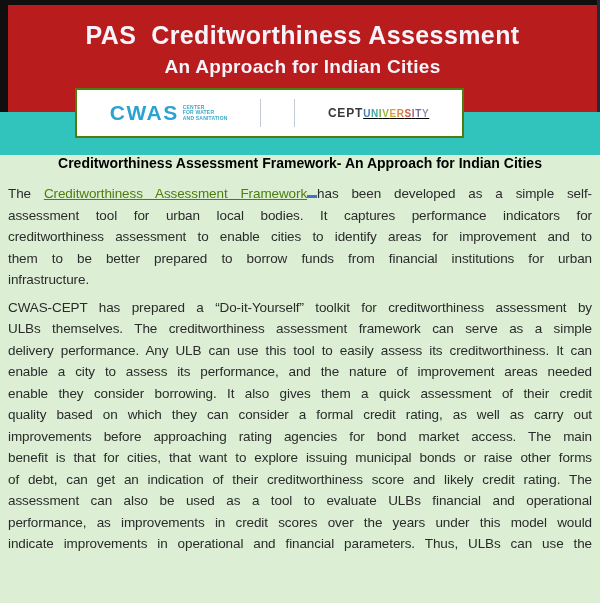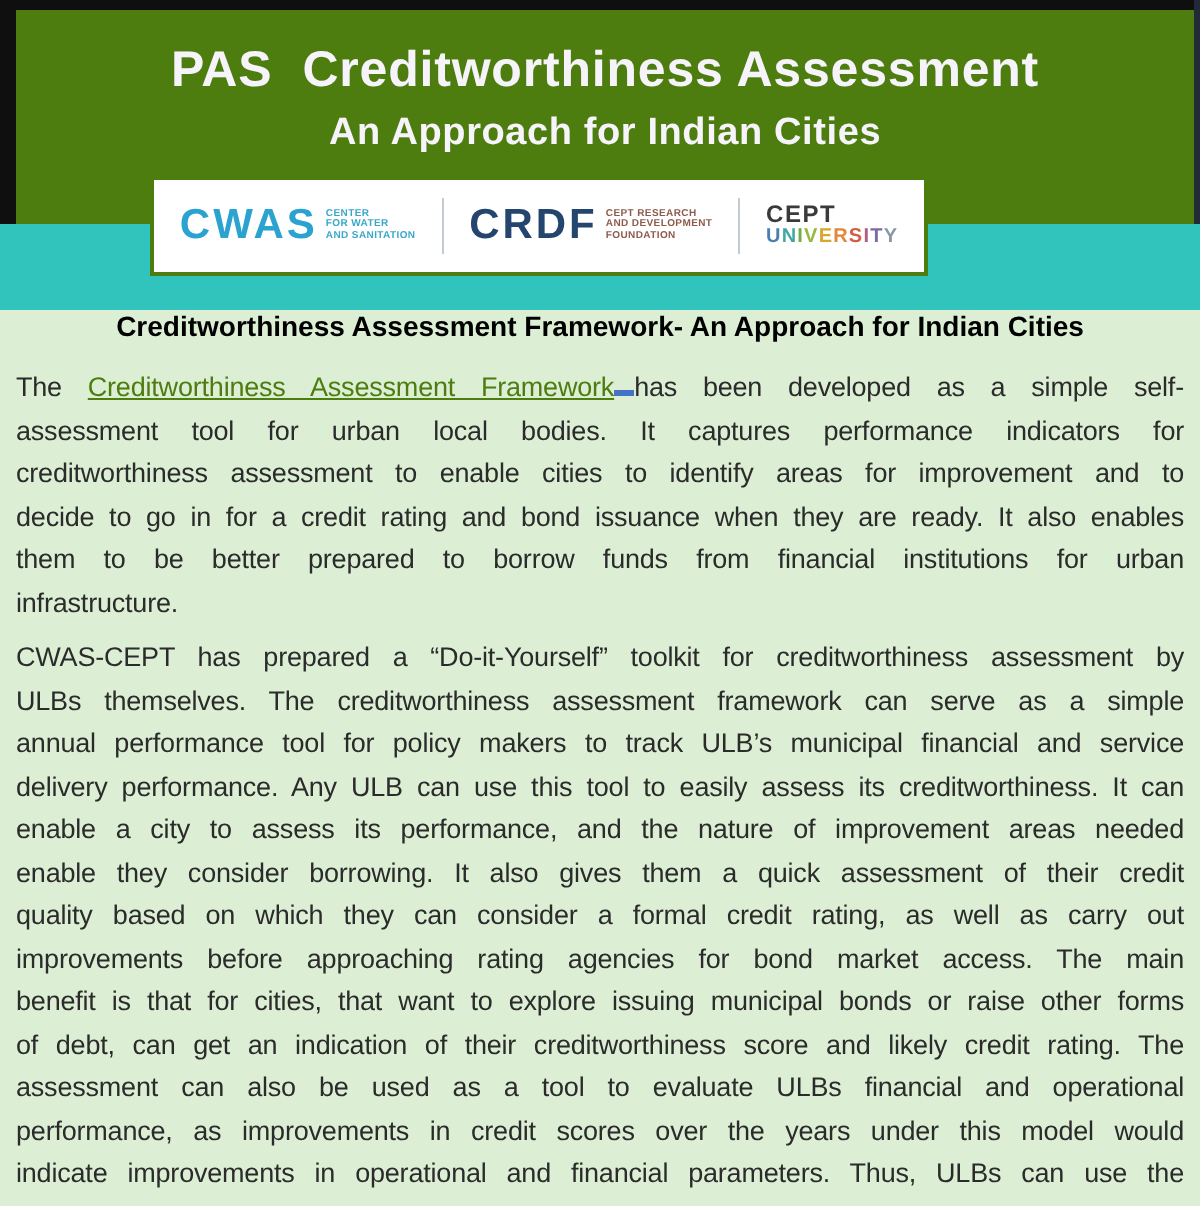--- a/index.html
+++ b/index.html
@@ -10,44 +10,44 @@
     background: #dcefd5;
     font-family: "Liberation Sans", sans-serif;
   }
 
   
   .top-bar    { position:absolute; left:0; top:0; width:600px; height:5px; background:#0f0f0f; }
   .left-bar   { position:absolute; left:0; top:0; width:8px; height:112px; background:#0f0f0f; }
   .right-sliver{ position:absolute; left:597px; top:0; width:3px; height:112px; background:#222a3a; }
   .navy-header{
     position:absolute; left:8px; top:5px; width:589px; height:107px;
-    background:#4d7c0f; text-align:center; color:#f6f4fa;
+    background:#b91c1c; text-align:center; color:#f6f4fa;
   }
   .header-title1 { margin-top:16px; font-size:25px; font-weight:bold; letter-spacing:0.4px; }
   .header-title1 .title-prefix { margin-right:15px; }
   .header-title2 { margin-top:6px; font-size:19px; font-weight:bold; letter-spacing:0.3px; }
 
   .teal-band { position:absolute; left:0; top:112px; width:600px; height:43px; background:#31c4bc; }
 
   
   .logo-box {
     position:absolute; left:75px; top:88px; width:389px; height:50px;
     background:#ffffff; border:2px solid #4d7c0f; box-sizing:border-box;
     display:flex; align-items:center; justify-content:space-evenly;
     z-index:5;
   }
   .logo-group { display:flex; align-items:center; gap:4px; }
   .cwas-word { color:#2ba3d1; font-size:21px; font-weight:bold; letter-spacing:1.5px; }
   .crdf-word { color:#24456e; font-size:21px; font-weight:bold; letter-spacing:1.5px; }
   .tagline { font-size:5px; line-height:5.5px; font-weight:bold; letter-spacing:0.2px; }
   .cwas-tagline { color:#3aa9c9; }
   .crdf-tagline { color:#8d5b4c; }
-  .cept-stack { display:flex; flex-direction:column; line-height:11px; }
+  .cept-stack { display:flex; flex-direction:row; line-height:11px; }
   .cept-word { color:#3a3a3a; font-size:12px; font-weight:bold; letter-spacing:0.8px; }
-  .university-word { font-size:10px; font-weight:bold; letter-spacing:0.6px; }
+  .university-word { font-size:10px; font-weight:bold; letter-spacing:0.6px;text-decoration:underline; }
   .logo-divider { width:1px; height:28px; background:#c4cad1; }
 
   
   .content { position:absolute; left:0; top:155px; width:600px; }
   .section-title {
     text-align:center;
     font-size:14px; font-weight:bold; color:#000000;
   }
   .paragraphs { margin-top:11px; padding:0 8px; font-size:13.5px; color:#2b2b2b; }
   .paragraph + .paragraph { margin-top:6px; }
@@ -80,53 +80,43 @@
 <div class="logo-box">
   <div class="logo-group">
     <span class="cwas-word">CWAS</span>
     <span class="tagline cwas-tagline">
         <div>CENTER</div>
         <div>FOR WATER</div>
         <div>AND SANITATION</div>
       </span>
   </div>
   <div class="logo-divider"></div>
-  <div class="logo-group">
-    <span class="crdf-word">CRDF</span>
-    <span class="tagline crdf-tagline">
-        <div>CEPT RESEARCH</div>
-        <div>AND DEVELOPMENT</div>
-        <div>FOUNDATION</div>
-      </span>
-  </div>
   <div class="logo-divider"></div>
   <div class="cept-stack">
     <span class="cept-word">CEPT</span>
     <span class="university-word"><span style="color: rgb(74, 127, 176);">U</span><span style="color: rgb(68, 168, 162);">N</span><span style="color: rgb(111, 174, 69);">I</span><span style="color: rgb(151, 184, 62);">V</span><span style="color: rgb(217, 166, 46);">E</span><span style="color: rgb(226, 136, 58);">R</span><span style="color: rgb(207, 97, 72);">S</span><span style="color: rgb(176, 92, 133);">I</span><span style="color: rgb(122, 106, 168);">T</span><span style="color: rgb(139, 152, 163);">Y</span></span>
   </div>
 </div>
 
 <div class="content">
   <div class="section-title">Creditworthiness Assessment Framework- An Approach for Indian Cities</div>
   <div class="paragraphs">
     <div class="paragraph">
       <div class="text-line"><span>The </span><a class="doc-link">Creditworthiness Assessment Framework</a><span class="blue-mark"></span><span>has been developed as a simple self-</span></div>
       <div>
           <div class="text-line">assessment tool for urban local bodies. It captures performance indicators for</div>
           <div class="text-line">creditworthiness assessment to enable cities to identify areas for improvement and to</div>
-          <div class="text-line">decide to go in for a credit rating and bond issuance when they are ready. It also enables</div>
           <div class="text-line">them to be better prepared to borrow funds from financial institutions for urban</div>
           <div class="text-line natural">infrastructure.</div>
         </div>
     </div>
     <div class="paragraph">
       <div>
           <div class="text-line">CWAS-CEPT has prepared a “Do-it-Yourself” toolkit for creditworthiness assessment by</div>
           <div class="text-line">ULBs themselves. The creditworthiness assessment framework can serve as a simple</div>
-          <div class="text-line">annual performance tool for policy makers to track ULB’s municipal financial and service</div>
           <div class="text-line">delivery performance. Any ULB can use this tool to easily assess its creditworthiness. It can</div>
           <div class="text-line">enable a city to assess its performance, and the nature of improvement areas needed</div>
           <div class="text-line">enable they consider borrowing. It also gives them a quick assessment of their credit</div>
           <div class="text-line">quality based on which they can consider a formal credit rating, as well as carry out</div>
           <div class="text-line">improvements before approaching rating agencies for bond market access. The main</div>
           <div class="text-line">benefit is that for cities, that want to explore issuing municipal bonds or raise other forms</div>
           <div class="text-line">of debt, can get an indication of their creditworthiness score and likely credit rating. The</div>
           <div class="text-line">assessment can also be used as a tool to evaluate ULBs financial and operational</div>
           <div class="text-line">performance, as improvements in credit scores over the years under this model would</div>
           <div class="text-line">indicate improvements in operational and financial parameters. Thus, ULBs can use the</div>

